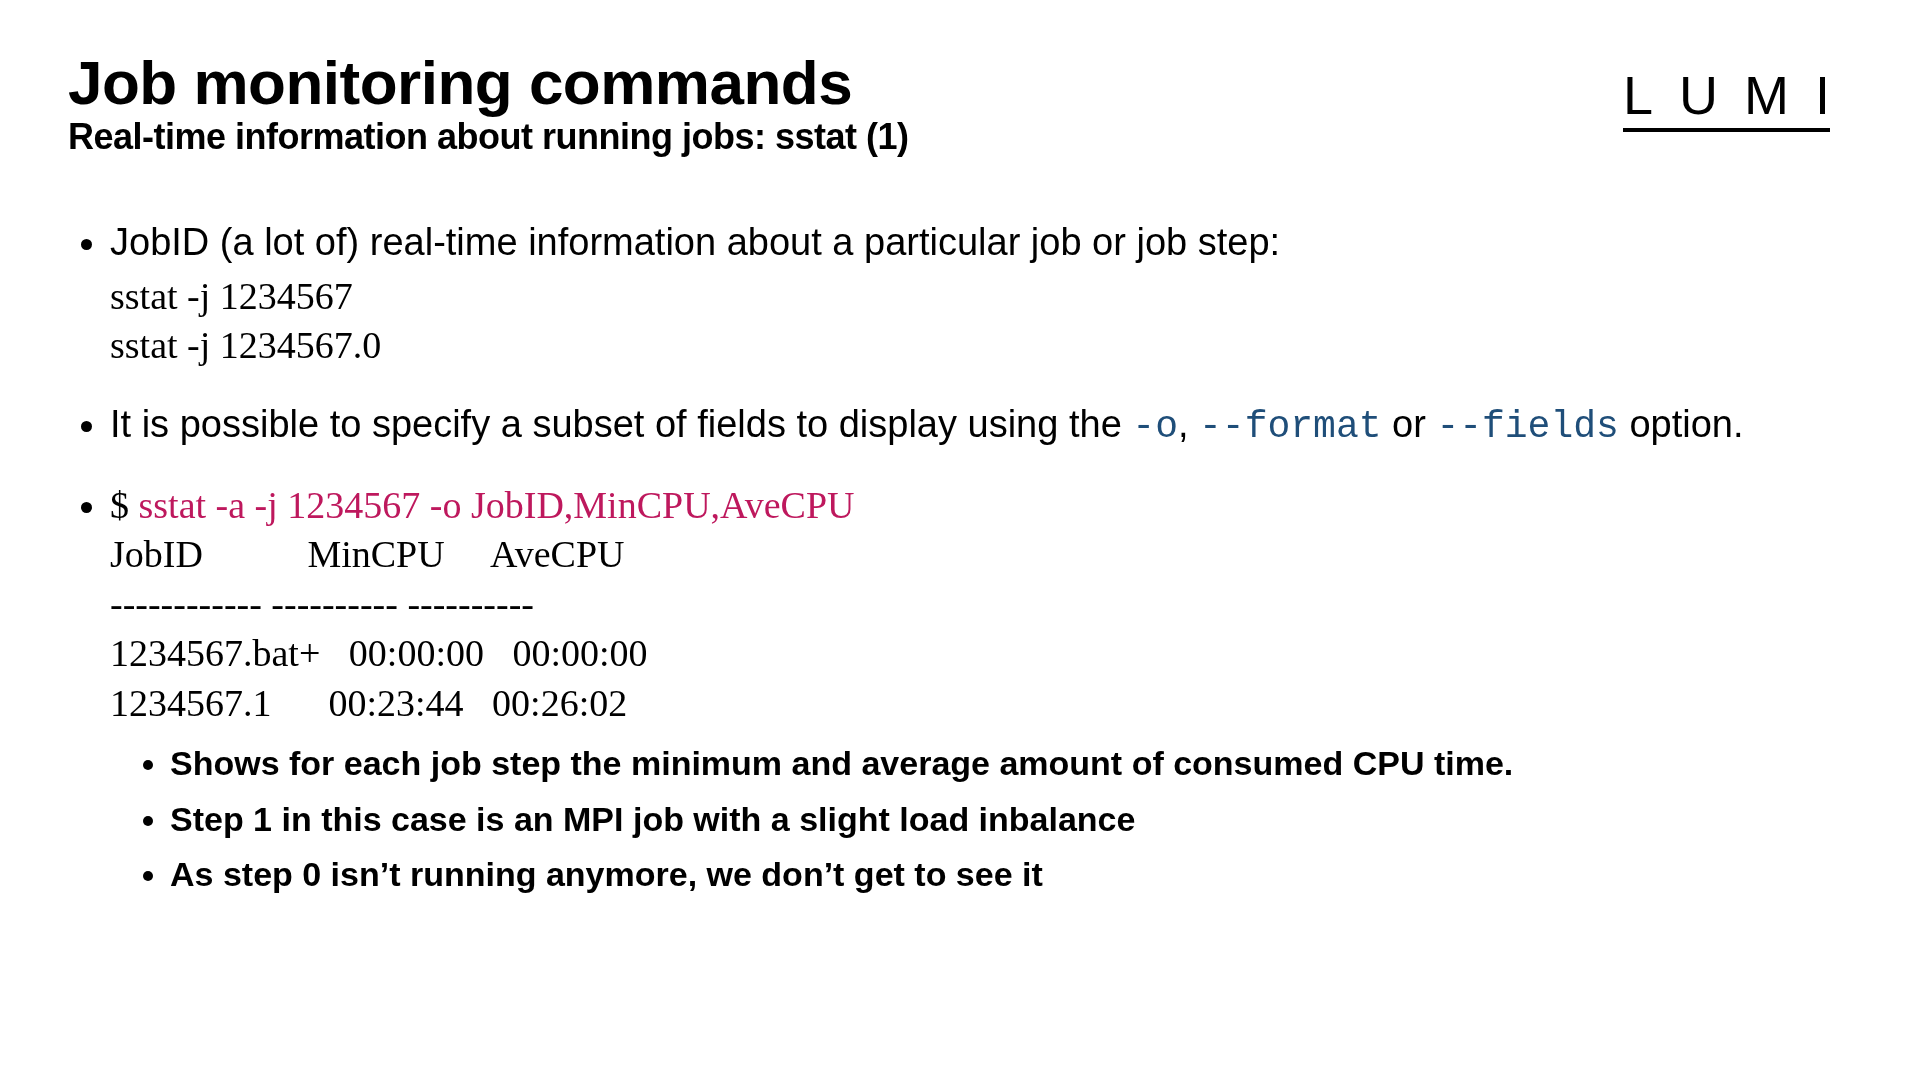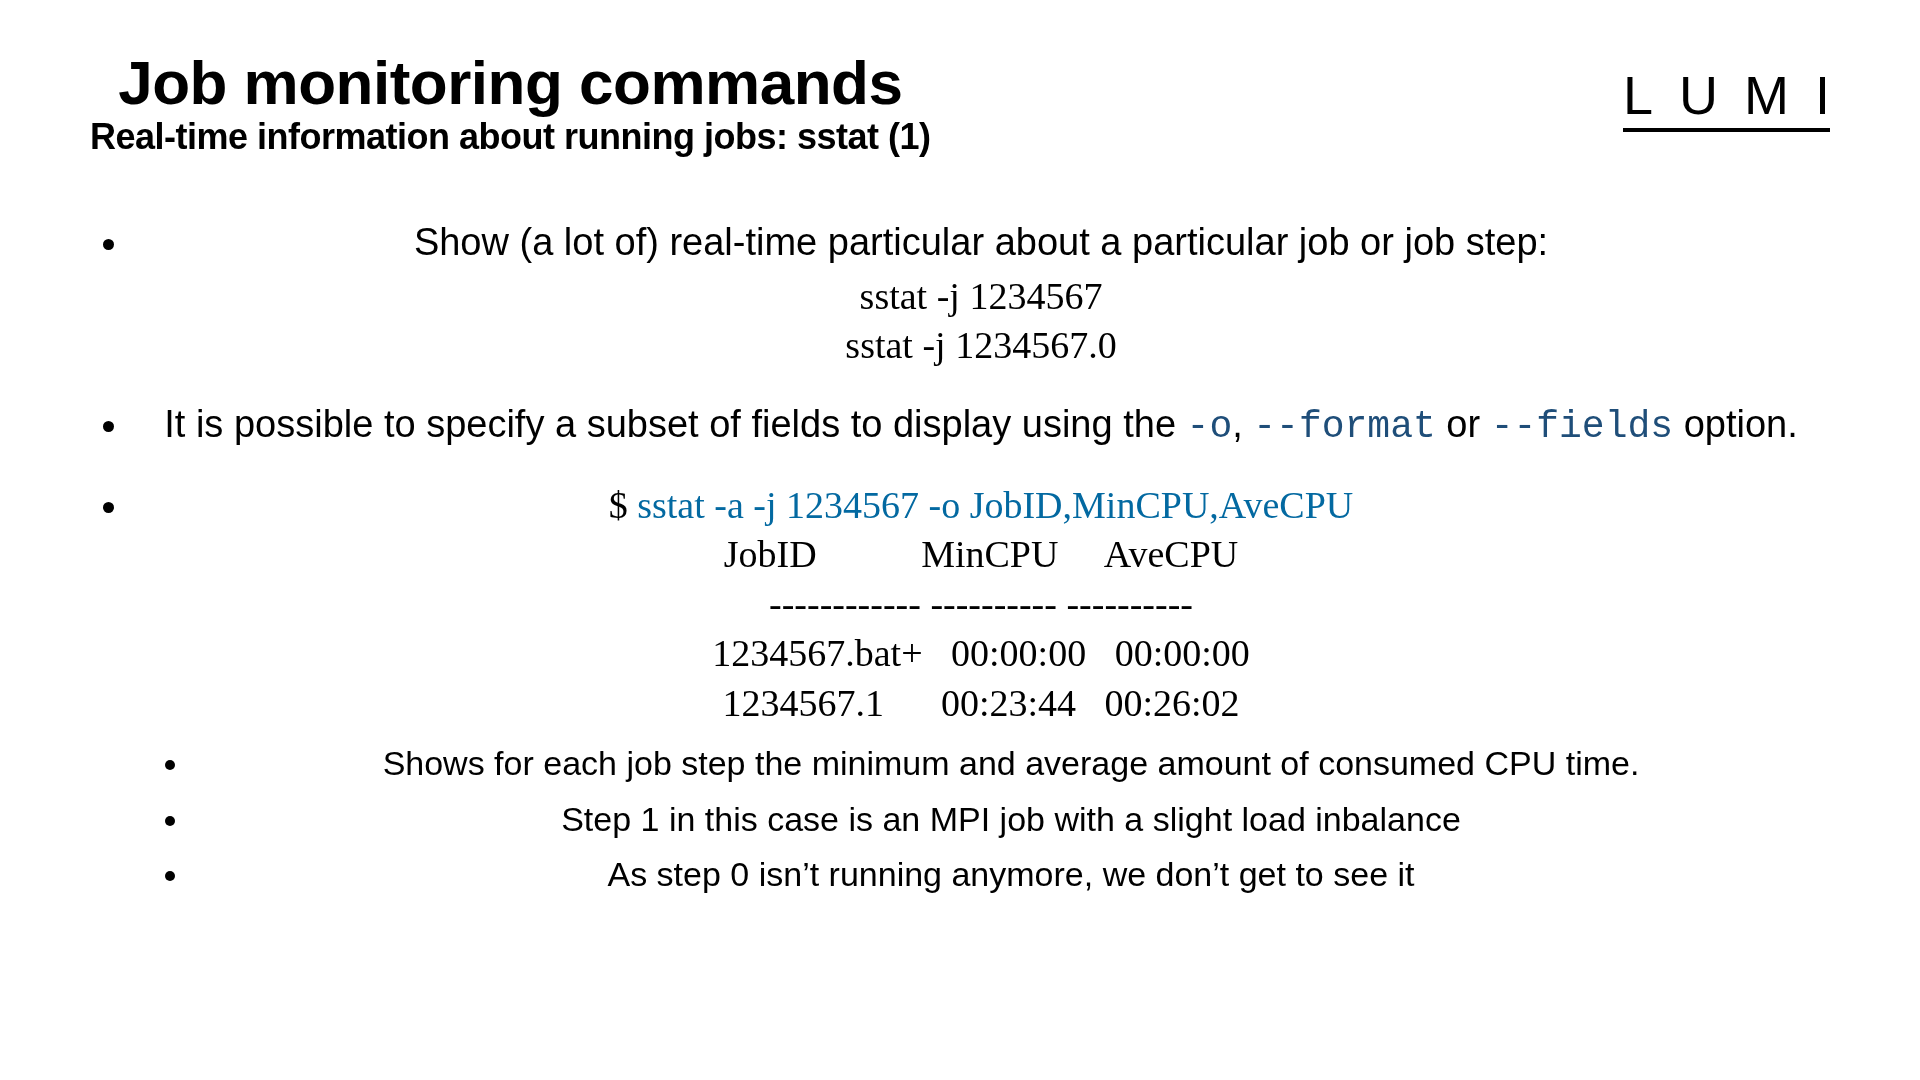--- a/index.html
+++ b/index.html
@@ -9,22 +9,21 @@
     height: 1080px;
     background: #fff;
     font-family: "Segoe UI", "Helvetica Neue", Arial, sans-serif;
     color: #000;
   }
   .slide {
     position: relative;
     width: 1920px;
     height: 927px;
     box-sizing: border-box;
-    padding: 50px 90px 40px 90px;
-    text-align: center;
+    padding: 50px 90px 40px 68px;
   }
   .header {
     display: flex;
     justify-content: space-between;
     align-items: flex-start;
   }
   .titles h1 {
     margin: 0;
     font-size: 62px;
     font-weight: 800;
@@ -57,60 +56,61 @@
   }
   ul.top > li {
     font-size: 38px;
     line-height: 1.35;
     margin-bottom: 28px;
   }
   ul.sub {
     margin: 12px 0 0 0;
     padding: 0 0 0 60px;
     list-style: disc;
+    font-weight: bold;
   }
   ul.sub > li {
     font-size: 34px;
     line-height: 1.4;
     margin-bottom: 8px;
   }
 
   .code, code {
     font-family: "Consolas", "Menlo", "Courier New", monospace;
     color: #1f4e79;
   }
   .codeblock {
     font-family: Liberation Serif, serif;
     font-size: 38px;
     line-height: 1.3;
     white-space: pre;
     margin-top: 4px;
   }
   .codeblock .plain { color: #000; }
-  .codeblock .cmd   { color: #0369a1; margin-top: 32px; }
+  .codeblock .cmd   { color: #be185d; margin-top: 32px; }
 </style>
 </head>
 <body>
 
 <div class="slide">
 
   <div class="header">
     <div class="titles">
       <h1>Job monitoring commands</h1>
       <h2>Real-time information about running jobs: sstat (1)</h2>
     </div>
     <div class="logo">
       <span>L</span><span>U</span><span>M</span><span>I</span>
     </div>
   </div>
 
   <ul class="top">
 
     <li>
-      <span>Show (a lot of) real-time particular about a particular job or job step:</span>
+      <span>JobID (a lot of) real-time information about a particular job or job step:</span>
       <div class="codeblock cmd"><span>sstat -j 1234567</span>
 <span>sstat -j 1234567.0</span></div>
     </li>
 
     <li>
       <span>It is possible to specify a subset of fields to display using the </span><code>-o</code><span>, </span><code>--format</code><span> or </span><code>--fields</code><span> option.</span>
     </li>
 
     <li>
       <div class="codeblock"><span class="plain">$ </span><span class="cmd">sstat -a -j 1234567 -o JobID,MinCPU,AveCPU</span>

